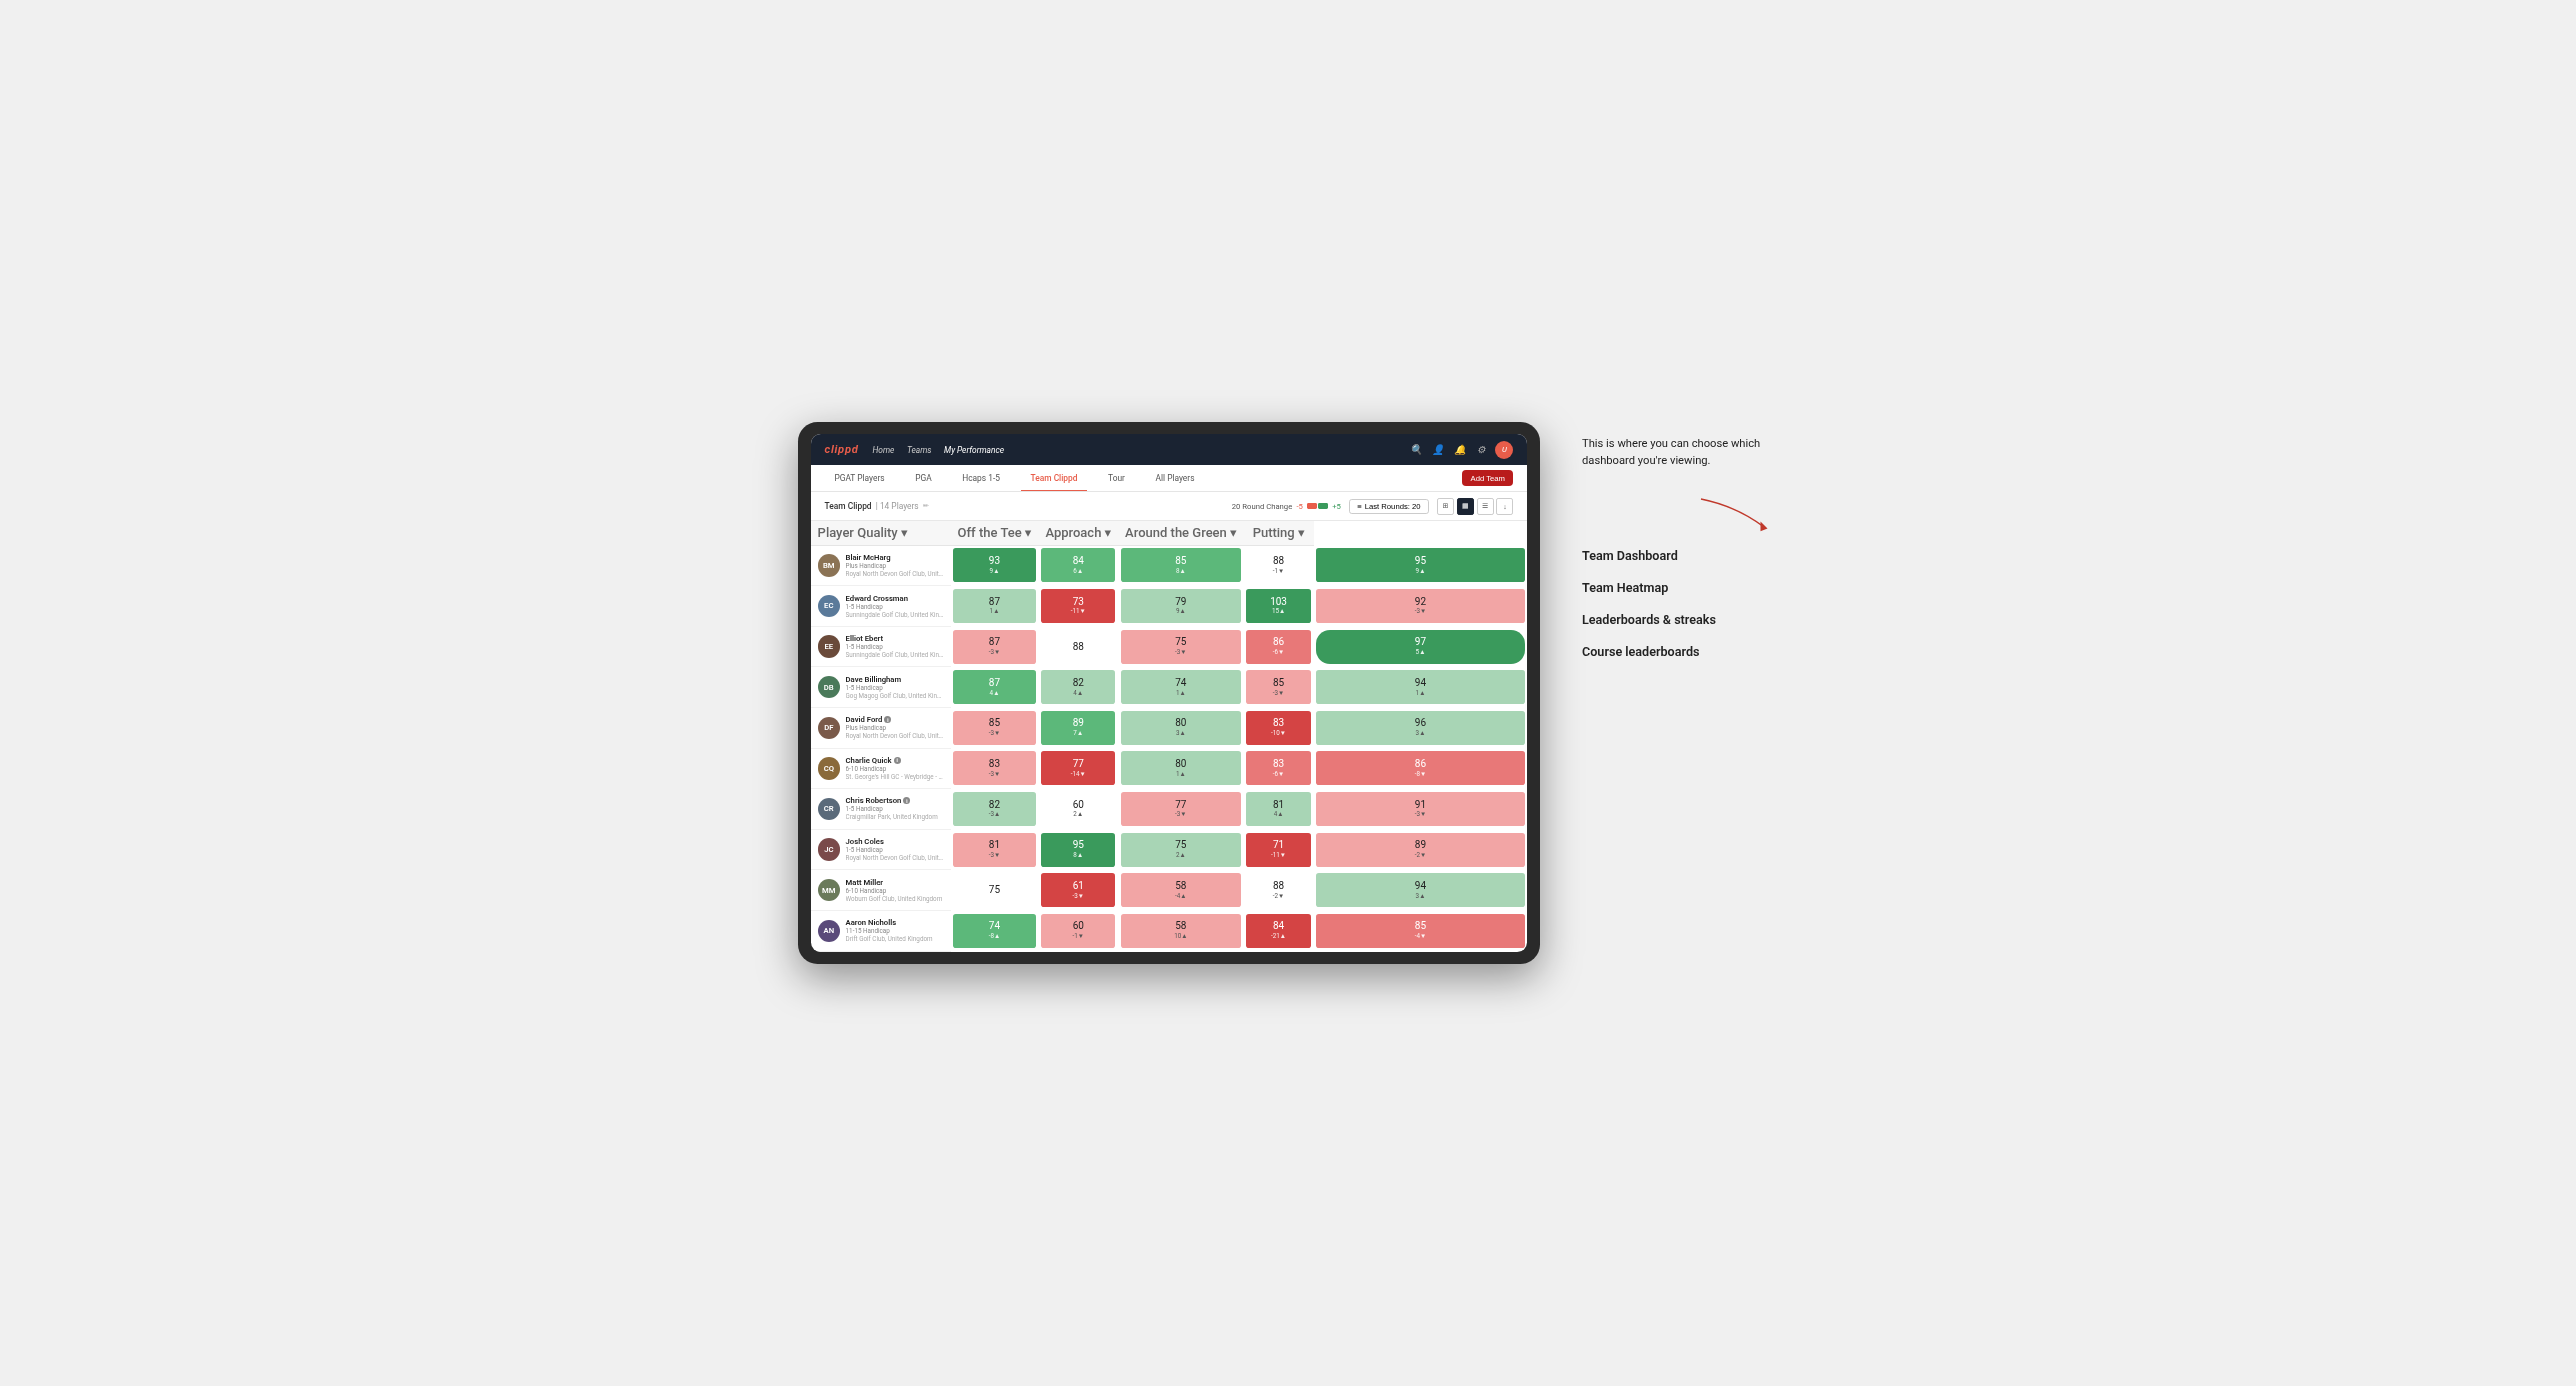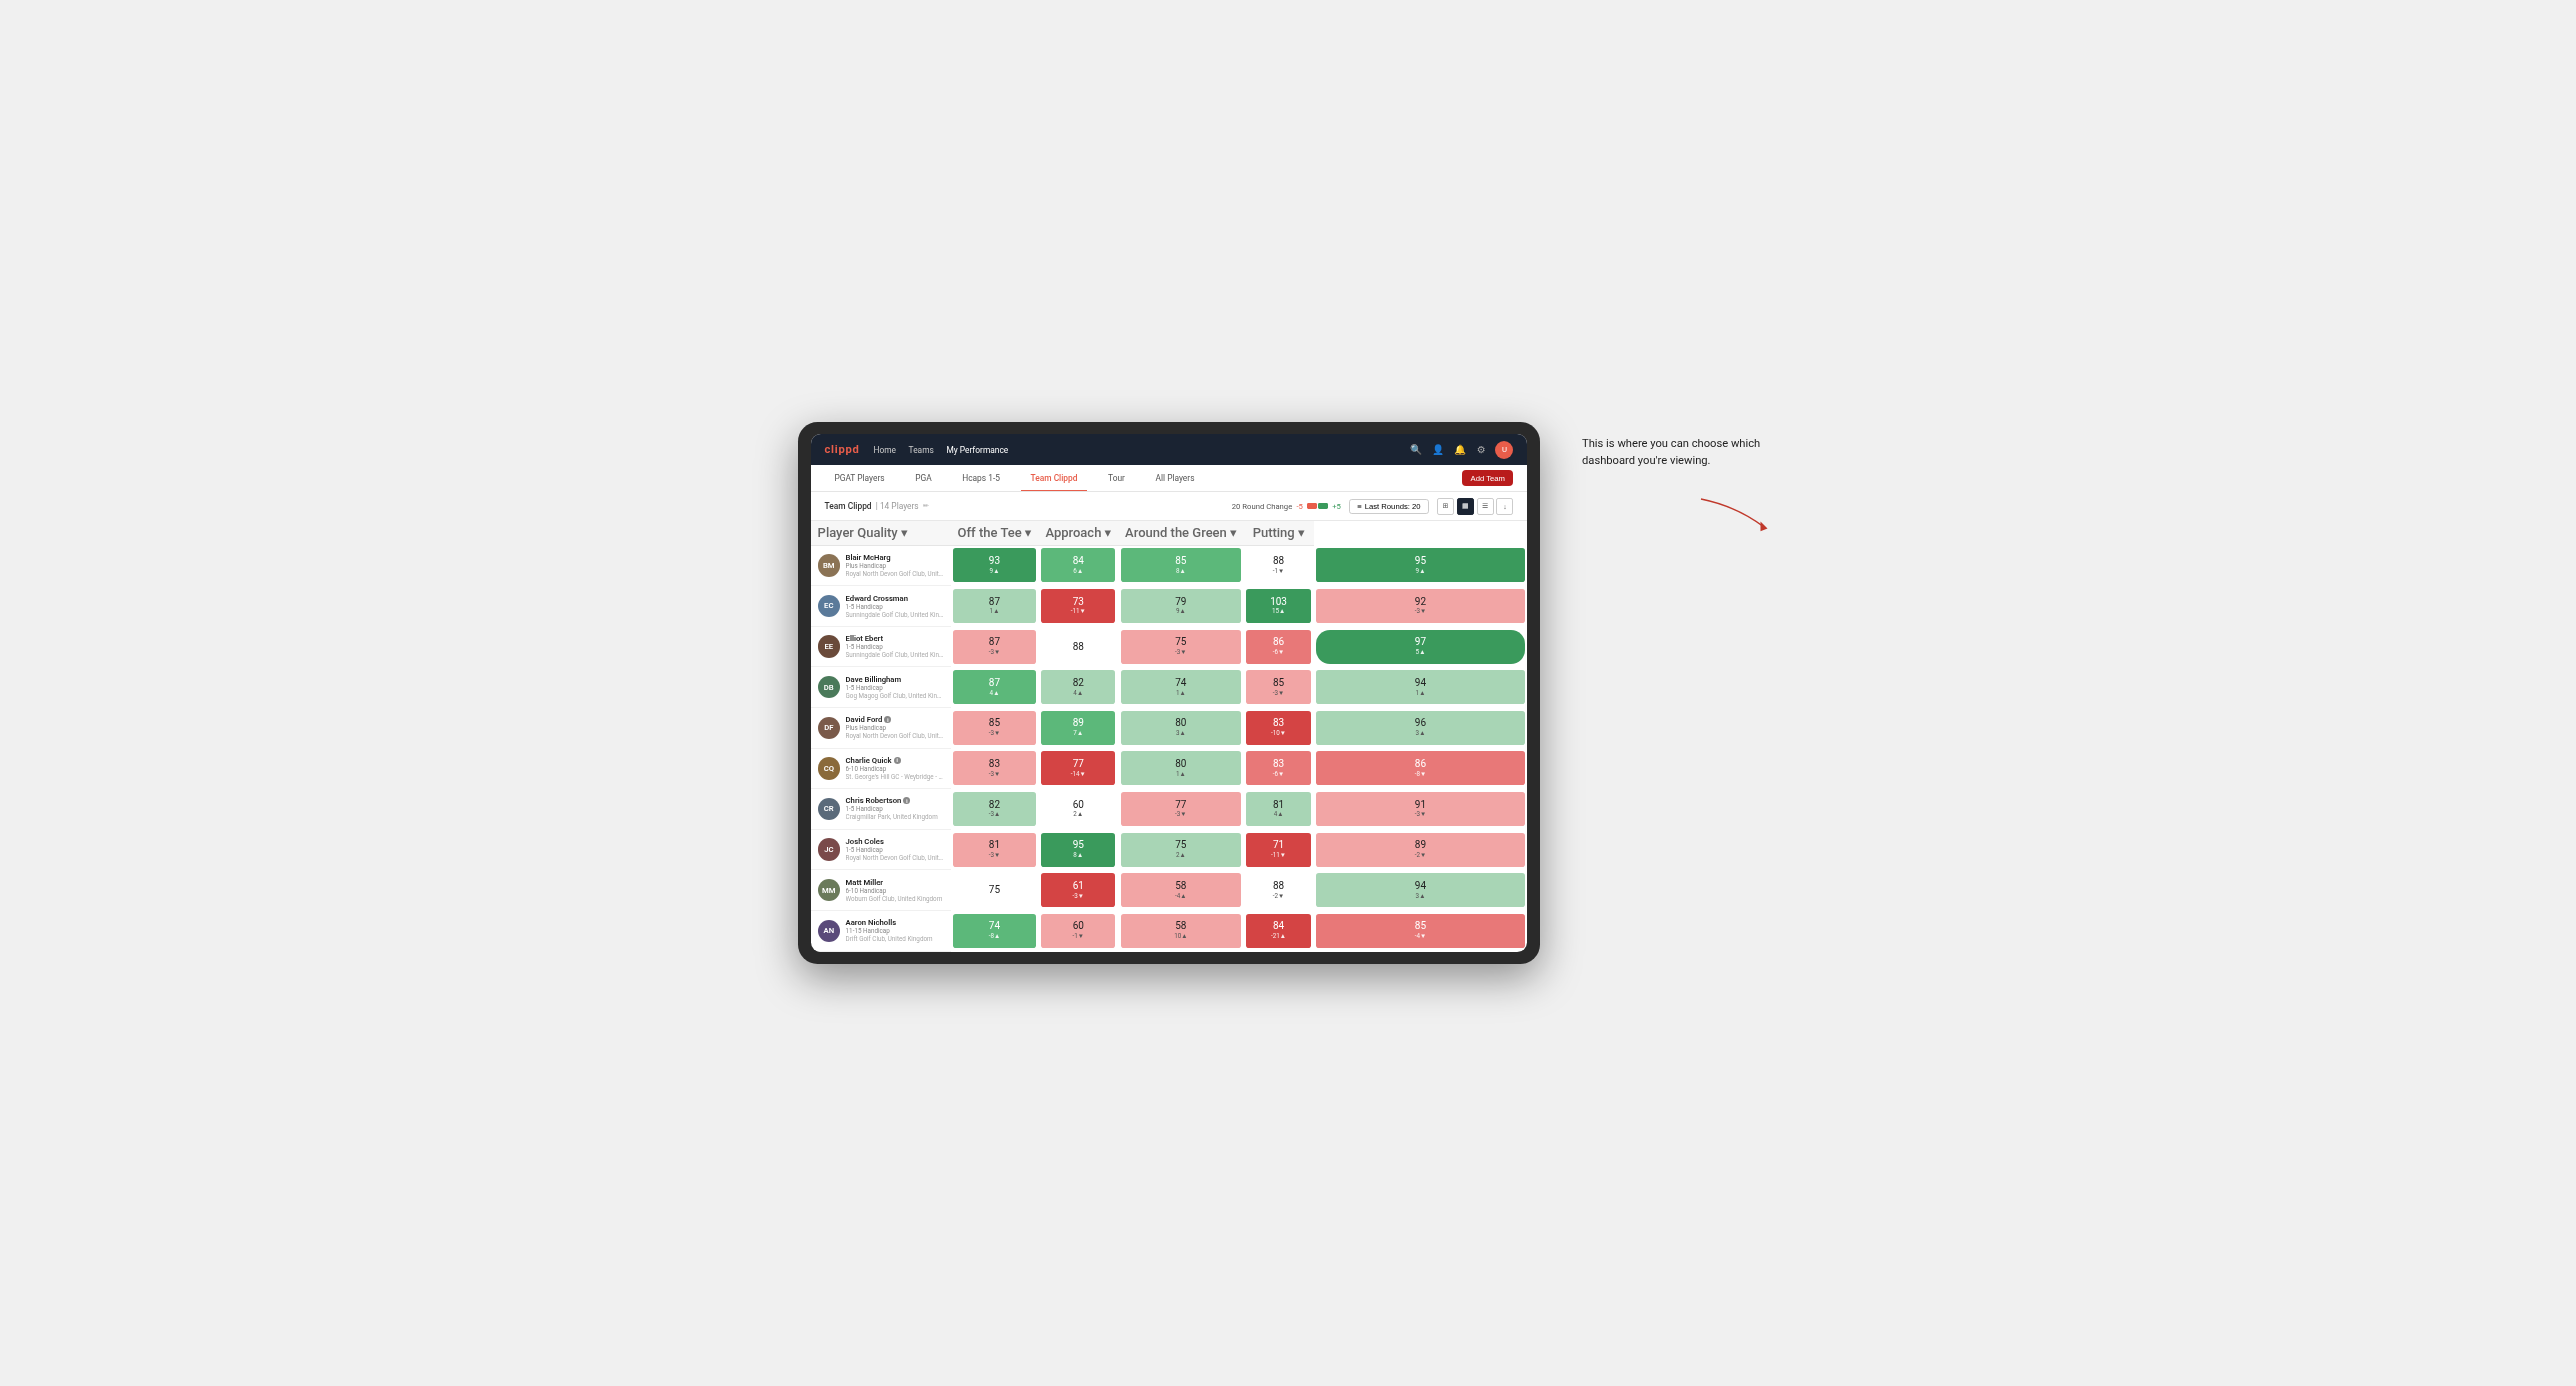--- a/index.html
+++ b/index.html
@@ -38,20 +38,21 @@
     }
 
     
     .nav-bar {
       background: #1a2332;
       display: flex;
       align-items: center;
       padding: 0 14px;
       height: 31px;
       gap: 14px;
+      font-style: italic;
     }
 
     .nav-logo {
       color: #e85d4a;
       font-weight: 700;
       font-size: 11.2px;
       letter-spacing: 0.7px;
     }
 
     .nav-links {
@@ -942,15 +943,21 @@
   </div>
 
   <div class="annotation-panel">
     <p class="annotation-text">This is where you can choose which dashboard you're viewing.</p>
     <div class="annotation-arrow">
       <svg width="84" height="42" viewBox="0 0 120 60">
         <path d="M10 10 Q60 20 100 50" stroke="#c0392b" stroke-width="2" fill="none"></path>
         <polygon points="95,42 105,52 95,56" fill="#c0392b"></polygon>
       </svg>
     </div>
+    <div class="menu-options" id="menu-options-list">
+    <div class="menu-option">Team Dashboard</div>
+        <div class="menu-option">Team Heatmap</div>
+        <div class="menu-option">Leaderboards &amp; streaks</div>
+        <div class="menu-option">Course leaderboards</div>
+      </div>
   </div>
 </div>
 
 
 </body></html>

